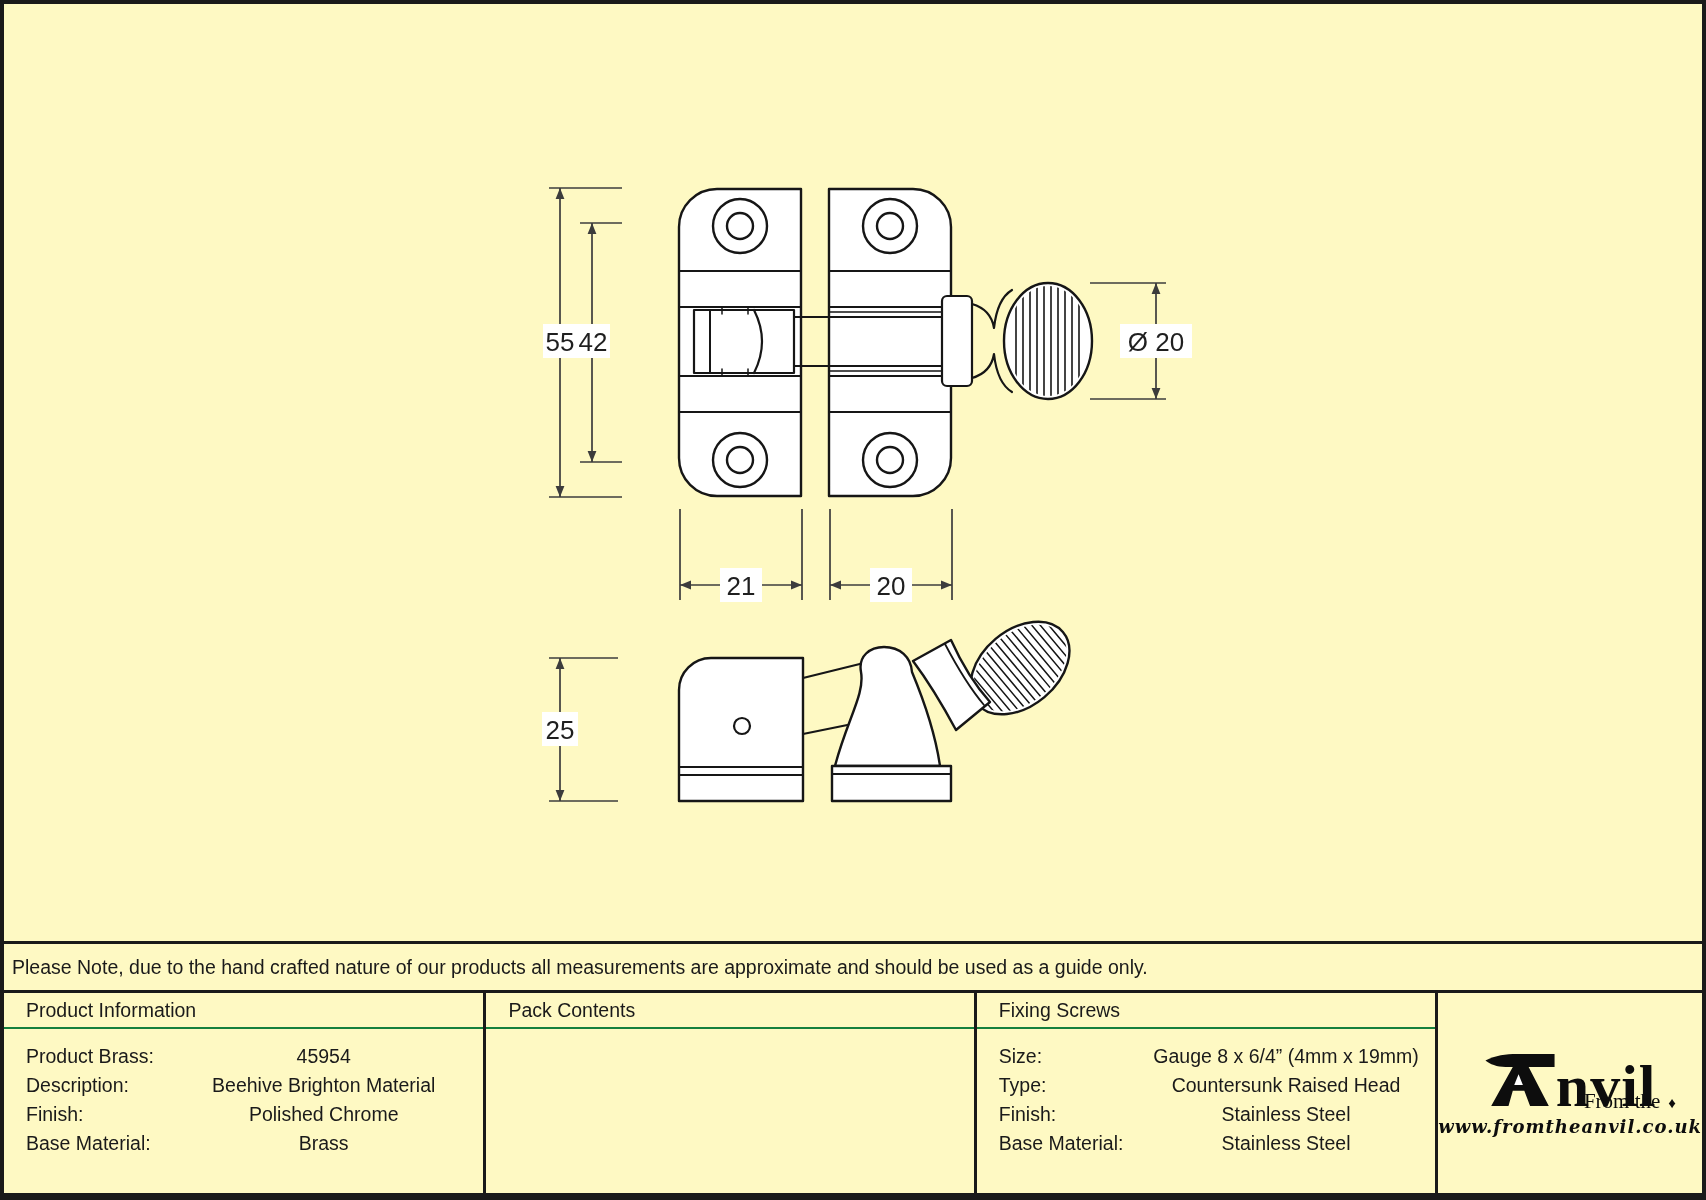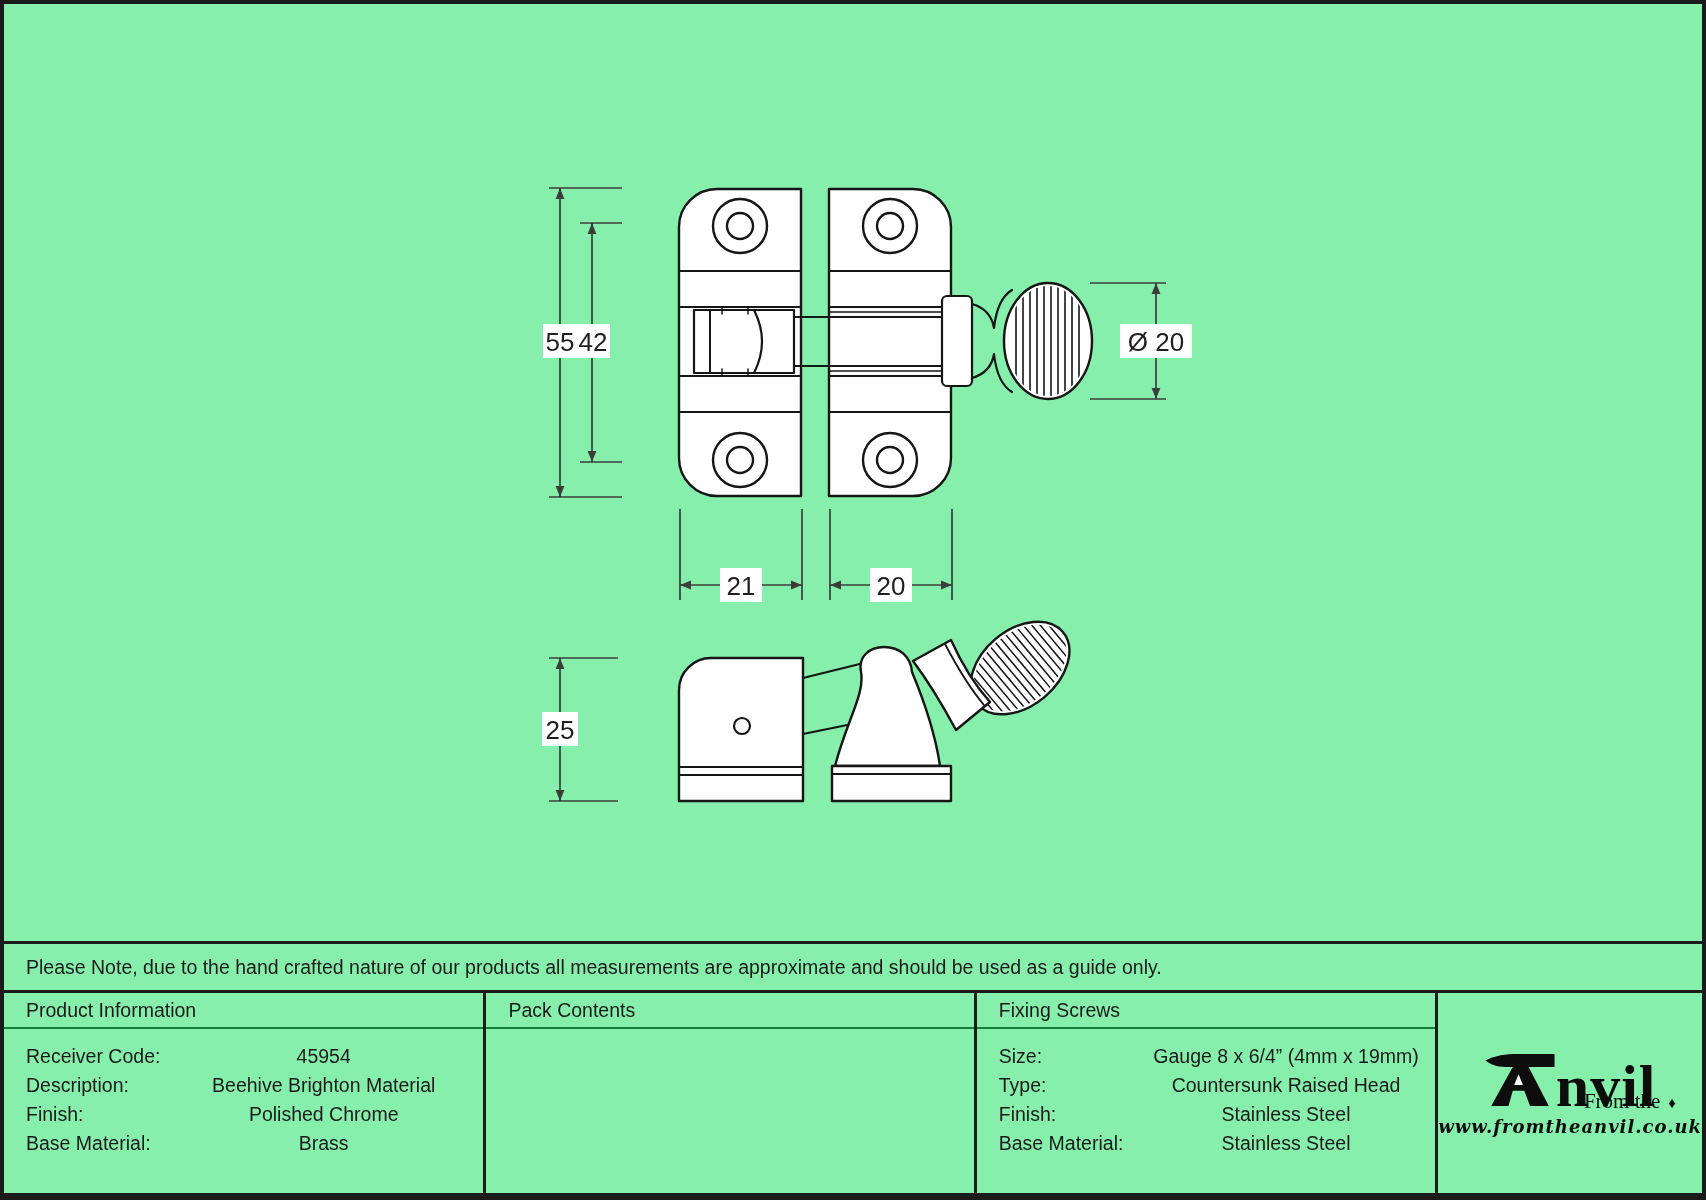--- a/index.html
+++ b/index.html
@@ -1,33 +1,33 @@
 <!DOCTYPE html>
 <html><head>
 <meta charset="utf-8">
 <style>
   html,body { margin:0; padding:0; background:#888; }
   .page {
     position:relative;
     width:1706px; height:1200px;
-    background:#86efac;
+    background:#fef9c3;
     border:4px solid #1a1a1a;
     box-sizing:border-box;
     font-family:"Liberation Sans", sans-serif;
     color:#1a1a1a;
     overflow:hidden;
   }
   .drawing { position:absolute; left:0; top:0; width:1698px; height:937px; }
 
   .note-bar {
     position:absolute; left:0; right:0; top:937px; height:52px;
     border-top:3px solid #1a1a1a; border-bottom:3px solid #1a1a1a;
     box-sizing:border-box;
     display:flex; align-items:center;
-    padding-left:22px;
+    padding-left:8px;
     font-size:19.5px;
   }
 
   .info-table {
     position:absolute; left:0; right:0; top:989px; bottom:0;
     display:flex;
     border-bottom:3px solid #1a1a1a;
     box-sizing:border-box;
   }
   .col { box-sizing:border-box; }
@@ -271,21 +271,21 @@
   <div class="note-bar">
     <span>Please Note, due to the hand crafted nature of our products all measurements are approximate and should be used as a guide only.</span>
   </div>
 
   <div class="info-table">
 
     <div class="col col-product">
       <div class="col-header">Product Information</div>
       <div class="col-body">
         <div class="kv-row">
-          <span class="k">Receiver Code:</span>
+          <span class="k">Product Brass:</span>
           <span class="v">45954</span>
         </div>
         <div class="kv-row">
           <span class="k">Description:</span>
           <span class="v">Beehive Brighton Material</span>
         </div>
         <div class="kv-row">
           <span class="k"></span>
         </div>
         <div class="kv-row">

